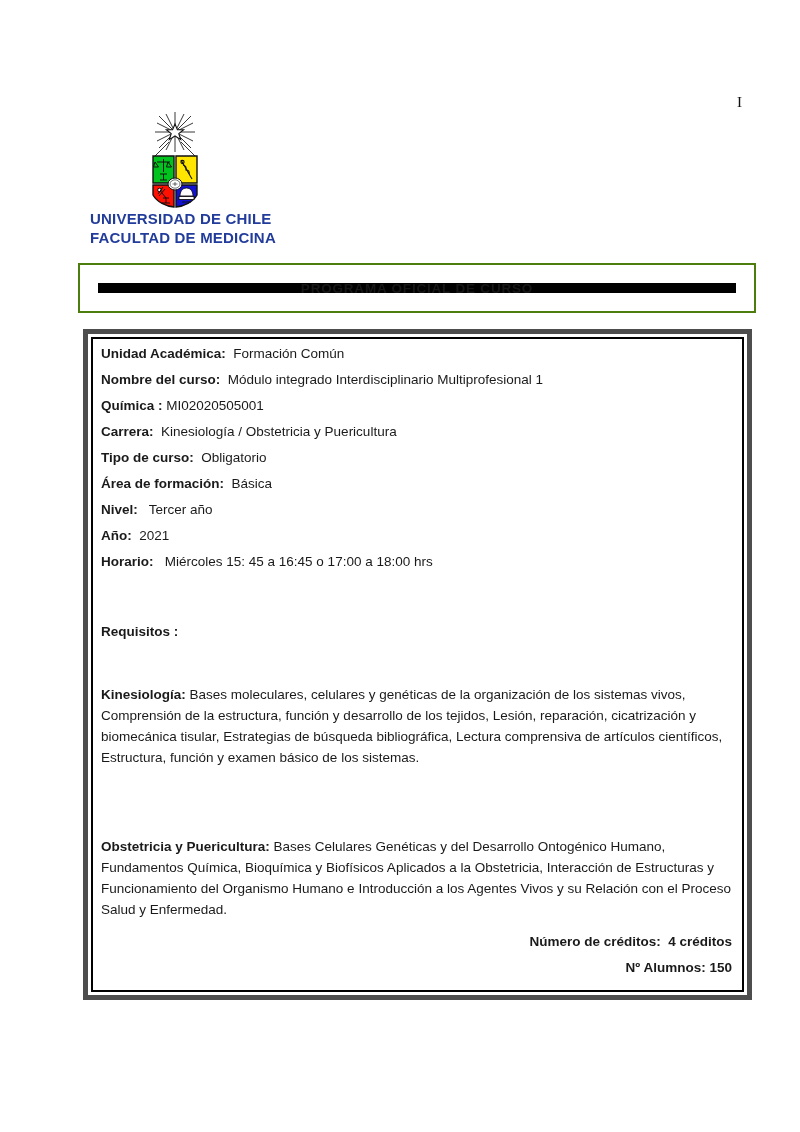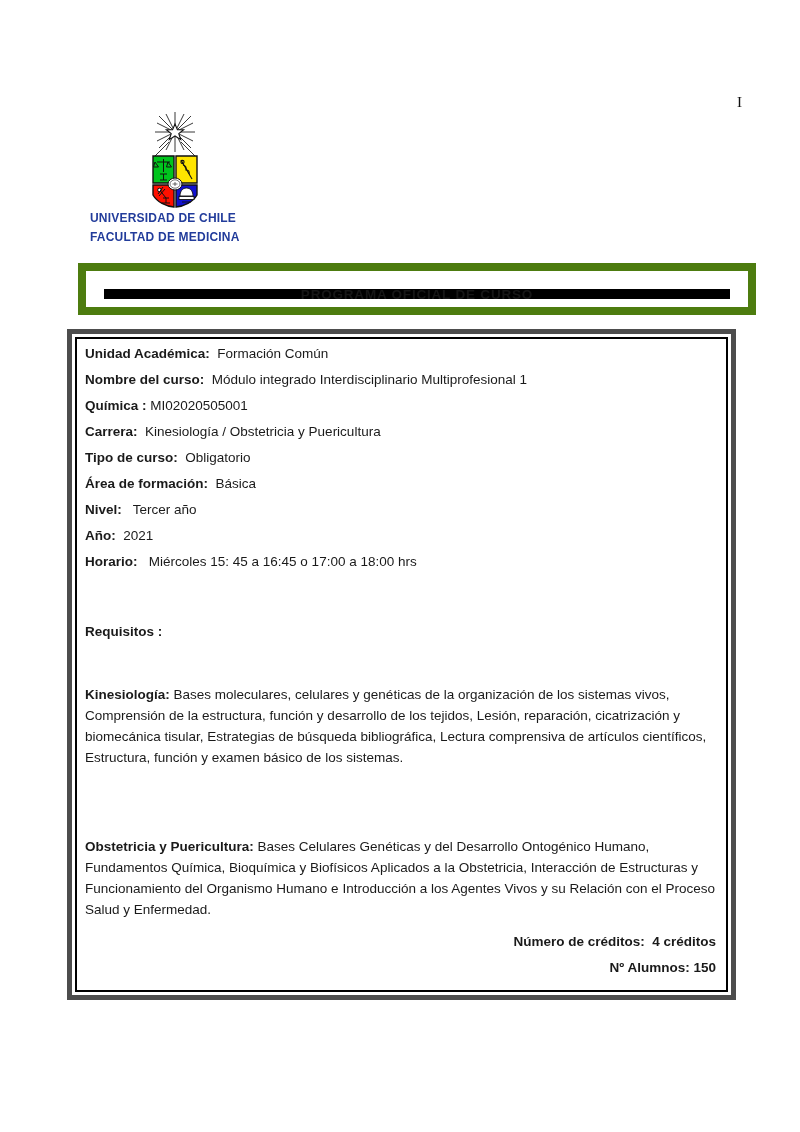--- a/index.html
+++ b/index.html
@@ -16,45 +16,45 @@
   .page-number {
     position: absolute; top: 94px; right: 58px;
     font-family: "Liberation Serif", serif;
     font-size: 15px; color: #111;
   }
 
   .logo-svg { position: absolute; left: 128px; top: 110px; }
 
   .org-text {
     position: absolute; left: 90px; top: 209px;
-    font-weight: bold; font-size: 12px; line-height: 19px;
+    font-weight: bold; font-size: 15px; line-height: 19px;
     letter-spacing: 0.2px;
     color: #223C9B;
     white-space: pre;
   }
 
   .title-box {
     position: absolute; left: 78px; top: 263px; width: 678px; height: 50px;
-    border: 8px solid #4d7c0f;
+    border: 2px solid #4d7c0f;
     padding: 18px;
     background: #ffffff;
   }
   .title-box-inner {
     width: 100%; height: 100%;
     border: 5px solid #000000;
     background: #f2f2f2;
     display: flex; align-items: center; justify-content: center;
   }
   .title-text {
     font-weight: bold; font-size: 13.5px; letter-spacing: 0.8px;
     color: #171717;
   }
 
   .content-box {
-    position: absolute; left: 67px; top: 329px; width: 669px;
+    position: absolute; left: 83px; top: 329px; width: 669px;
     border: 5px solid #4d4d4d;
     padding: 3px;
     background: #ffffff;
   }
   .content-inner {
     border: 2px solid #000000;
     background: #ffffff;
     padding: 5px 10px 12px 8px;
     font-size: 13.5px;
   }

